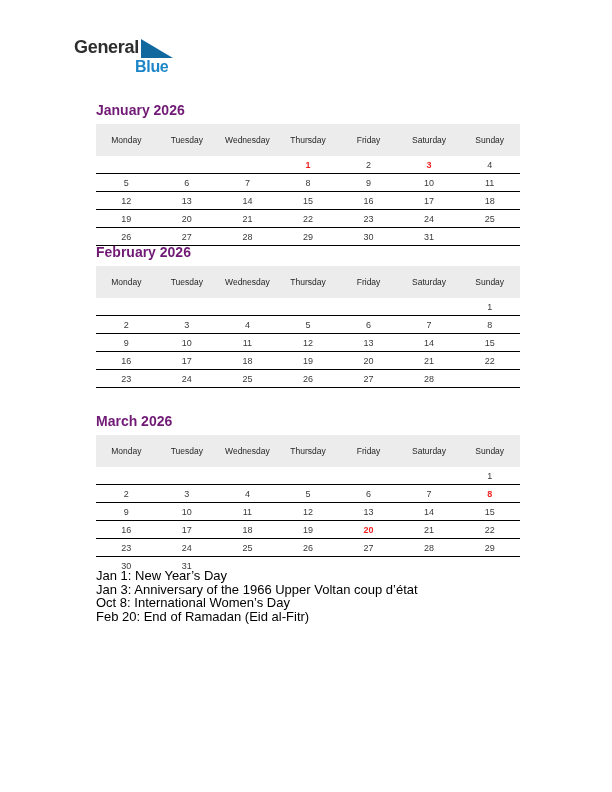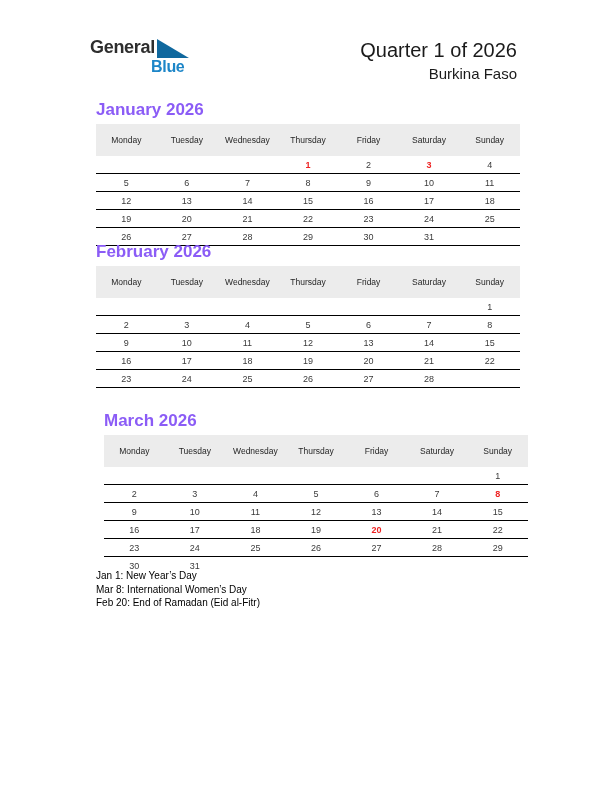--- a/index.html
+++ b/index.html
@@ -5,21 +5,21 @@
   html, body { margin: 0; padding: 0; background: #fff; }
   .page {
     position: relative;
     width: 612px; height: 792px;
     background: #ffffff;
     font-family: "Liberation Sans", sans-serif;
     overflow: hidden;
   }
 
   
-  .logo { position: absolute; left: 90px; top: 37px; }
+  .logo { position: absolute; left: 74px; top: 37px; }
   .logo-row { display: flex; align-items: flex-start; }
   .logo-general {
     font-size: 18px; font-weight: 600; color: #2e2e2e;
     line-height: 21px; letter-spacing: -0.3px;
   }
   .logo-triangle {
     width: 32px; height: 19px; margin-left: 2px; margin-top: 2px;
     background: var(--triangle-blue, #10689e);
     clip-path: polygon(0 0, 0 100%, 100% 100%);
   }
@@ -28,60 +28,56 @@
     line-height: 17px; margin-left: 61px; margin-top: 0px; letter-spacing: -0.3px;
   }
   .title-block { position: absolute; right: 95px; top: 37px; text-align: right; }
   .title { font-size: 20px; color: #1a1a1a; line-height: 26px; }
   .subtitle { font-size: 15px; color: #1a1a1a; line-height: 20px; margin-top: 1px; }
 
   
   .month-section { position: absolute; left: 96px; width: 424px; }
   .month-jan { top: 103px; }
   .month-feb { top: 245px; }
-  .month-mar { top: 414px; margin-left: 8px; }
+  .month-mar { top: 414px; }
   .month-heading {
-    font-size: 17px; font-weight: 700; color: #8b5cf6;
+    font-size: 14px; font-weight: 700; color: #701a75;
     line-height: 14px; margin-bottom: 7px;
   }
   table.cal { width: 100%; border-collapse: collapse; table-layout: fixed; }
   table.cal th {
     background: var(--header-gray, #ececec);
     font-weight: 400; font-size: 8.5px; color: #262626;
     height: 24px; padding: 4px; text-align: center;
   }
   table.cal td {
     text-align: center; font-size: 9px; color: #3a3a3a;
     height: 17px; padding: 0;
   }
   table.cal tbody tr { border-bottom: 1px solid #000; }
   table.cal tbody tr.no-line { border-bottom: none; }
   table.cal td.red { color: var(--holiday-red, #ee2222); font-weight: 700; }
 
   
   .holidays { position: absolute; left: 96px; top: 569px; }
-  .holiday-line { font-size: 10px; color: #000; line-height: 13.5px; }
+  .holiday-line { font-size: 13px; color: #000; line-height: 13.5px; }
 </style>
 </head>
 <body>
 
 <div class="page">
 
   <div class="logo">
     <div class="logo-row">
       <span class="logo-general">General</span>
       <span class="logo-triangle"></span>
     </div>
     <div class="logo-blue">Blue</div>
   </div>
 
-  <div class="title-block">
-    <div class="title">Quarter 1 of 2026</div>
-    <div class="subtitle">Burkina Faso</div>
-  </div>
 
   <div class="month-section month-jan">
     <div class="month-heading">January 2026</div>
     <table class="cal">
         <thead>
           <tr>
             <th>Monday</th>
             <th>Tuesday</th>
             <th>Wednesday</th>
             <th>Thursday</th>
@@ -272,17 +268,18 @@
             <td></td>
             <td></td>
             <td></td>
           </tr>
         </tbody>
       </table>
   </div>
 
   <div class="holidays">
       <div class="holiday-line">Jan 1: New Year’s Day</div>
-      <div class="holiday-line">Mar 8: International Women’s Day</div>
+      <div class="holiday-line">Jan 3: Anniversary of the 1966 Upper Voltan coup d’état</div>
+      <div class="holiday-line">Oct 8: International Women’s Day</div>
       <div class="holiday-line">Feb 20: End of Ramadan (Eid al-Fitr)</div>
     </div>
 
 </div>
 
 </body></html>

